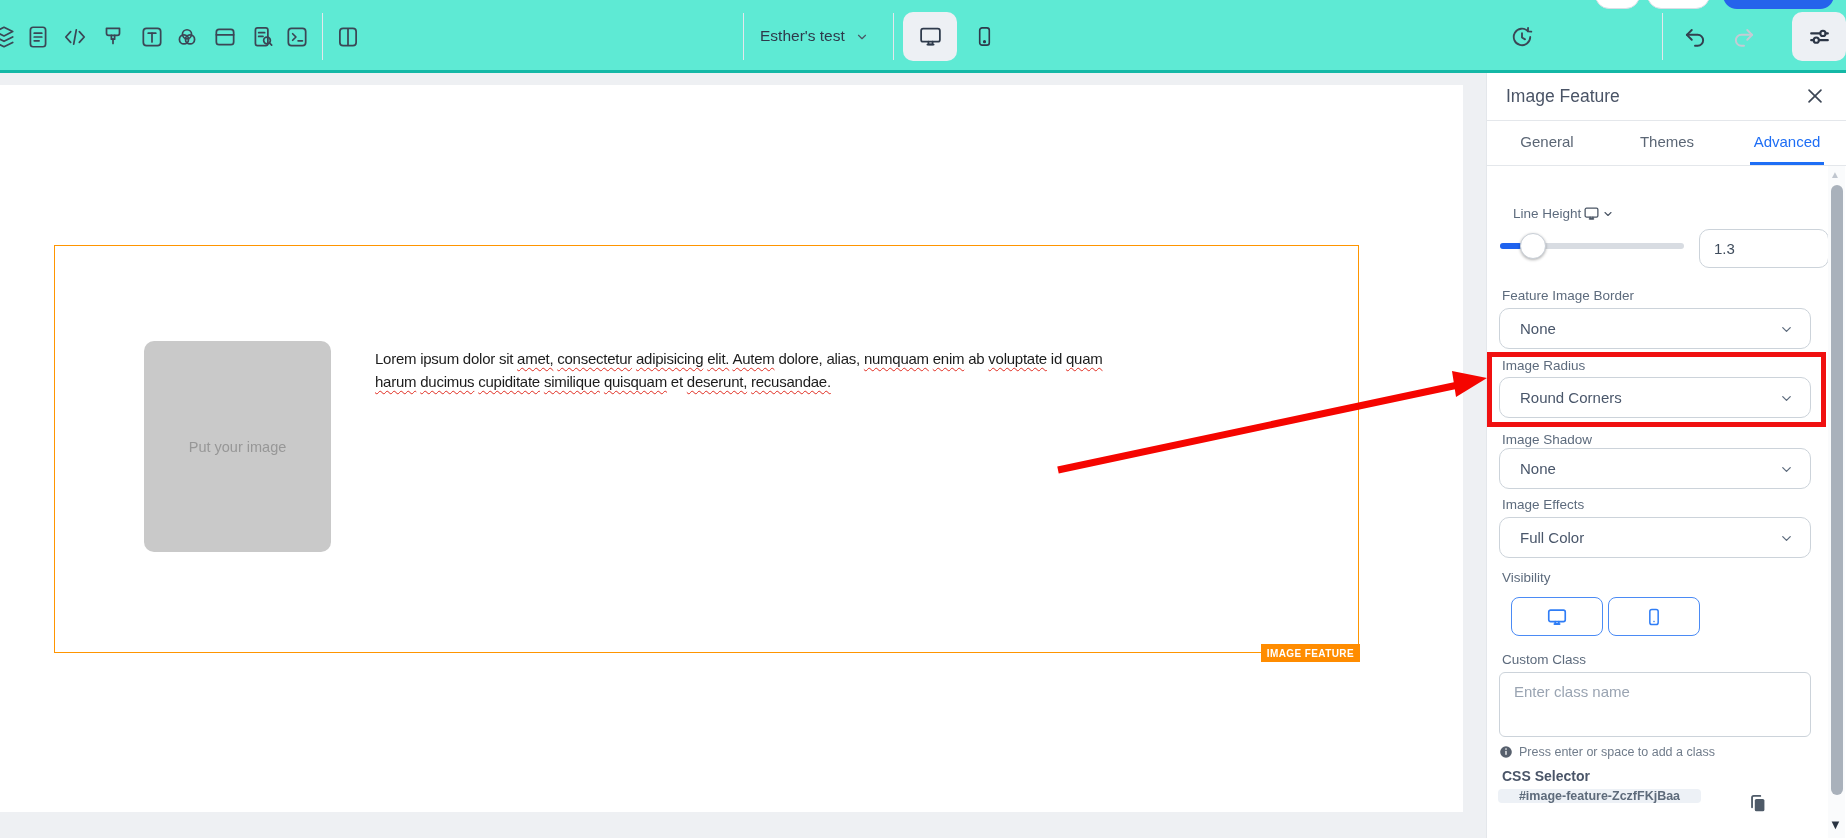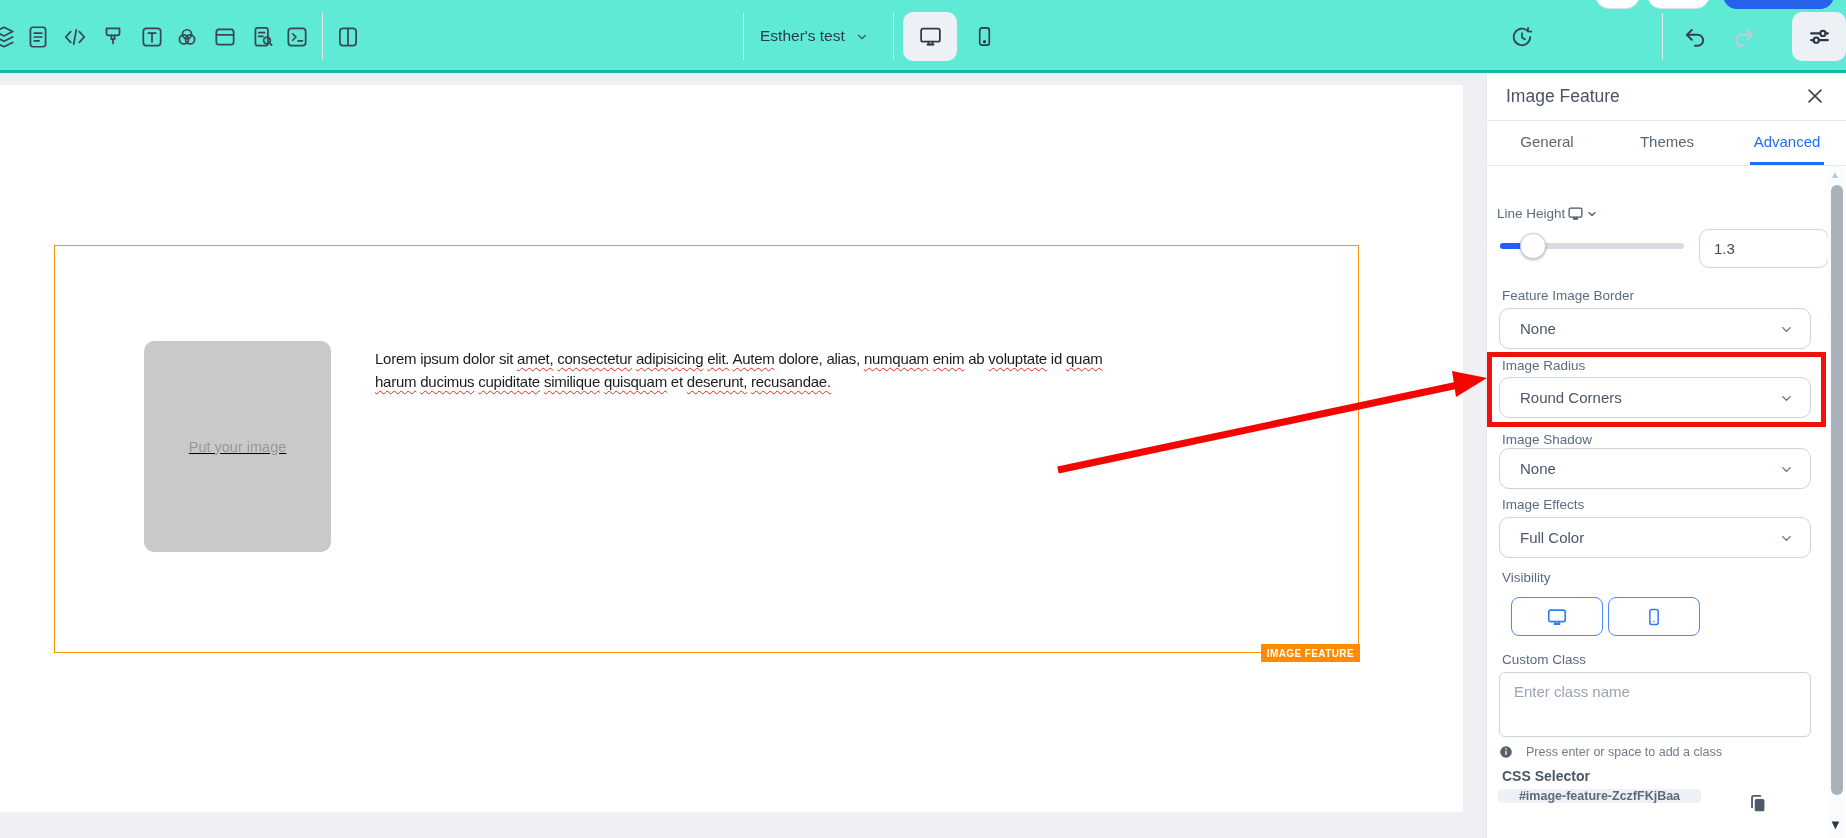--- a/index.html
+++ b/index.html
@@ -16,21 +16,21 @@
   .doc-chevron { position:absolute; left:855px; top:30px; color:#4a5564; }
   .device-btn { position:absolute; top:12px; width:54px; height:49px; border-radius:10px; display:flex; align-items:center; justify-content:center; color:#2e3a4b; cursor:pointer; }
   .device-btn.active { background:#edf0f4; }
   .icon-btn-bg { position:absolute; top:12px; width:54px; height:49px; border-radius:10px; background:#edf0f4; display:flex; align-items:center; justify-content:center; color:#2c3646; cursor:pointer; }
   .partial-btn { position:absolute; top:-27px; height:36px; border-radius:14px; background:#fff; border:1px solid #d9dee5; z-index:20; }
   .partial-btn.blue { background:#2563eb; border:none; }
 
   
   .canvas { position:absolute; left:0; top:85px; width:1463px; height:727px; background:#fff; }
   .block { position:absolute; left:54px; top:160px; width:1305px; height:408px; border:1px solid #ff9500; }
-  .img-ph { position:absolute; left:89px; top:95px; width:187px; height:211px; background:#c9c9c9; border-radius:10px; display:flex; align-items:center; justify-content:center; cursor:pointer;text-decoration:underline; }
+  .img-ph { position:absolute; left:89px; top:95px; width:187px; height:211px; background:#c9c9c9; border-radius:10px; display:flex; align-items:center; justify-content:center; cursor:pointer; }
   .img-ph span { color:#979797; font-size:14.5px; }
   .txt-col { position:absolute; left:320px; top:92px; width:740px; }
   .headline { font-size:24.5px; font-weight:700; color:#0f0f0f; letter-spacing:.2px; cursor:text; }
   .para { margin-top:9px; font-size:15px; letter-spacing:-.25px; color:#1c1c1c; line-height:23px; cursor:text; white-space:nowrap; }
   .sq { text-decoration:underline; text-decoration-style:wavy; text-decoration-color:#e02b20; text-decoration-thickness:1px; text-underline-offset:3px; }
   .block-tag { position:absolute; right:-2px; bottom:-10px; background:#ff8c00; color:#fff; font-size:10px; font-weight:700; letter-spacing:.4px; padding:4px 6px 3px; white-space:nowrap; }
 
   
   .panel { position:absolute; left:1486px; top:73px; width:360px; height:765px; background:#fff; border-left:1px solid #e4e7eb; z-index:6; }
   .panel-title { position:absolute; left:19px; top:13px; font-size:17.5px; color:#4a5466; }
@@ -39,30 +39,30 @@
   .tab { flex:1; display:flex; align-items:center; justify-content:center; font-size:15px; color:#5b6675; cursor:pointer; }
   .tab.active { color:#1e6ef5; }
   .tab.active .tab-inner { border-bottom:3px solid #1e6ef5; padding:0 4px; height:100%; display:flex; align-items:center; }
   .tab .tab-inner { height:100%; display:flex; align-items:center; border-bottom:3px solid transparent; padding:0 4px; }
 
   .p-label { position:absolute; left:15px; font-size:13.5px; color:#5d6b7d; white-space:nowrap; }
   .dd { position:absolute; left:12px; width:312px; height:41px; border:1px solid #ccd3da; border-radius:10px; background:#fff; cursor:pointer; }
   .dd-val { position:absolute; left:20px; top:11px; font-size:15px; color:#49566a; }
   .dd-chev { position:absolute; right:16px; top:13px; color:#5d6b7d; }
 
-  .lh-row { position:absolute; left:10px; top:132px; display:flex; align-items:center; gap:2px; color:#5d6b7d; }
+  .lh-row { position:absolute; left:26px; top:132px; display:flex; align-items:center; gap:2px; color:#5d6b7d; }
   .slider-track { position:absolute; left:13px; top:170px; width:184px; height:6px; background:#d8dce2; border-radius:3px; cursor:pointer; }
   .slider-fill { position:absolute; left:0; top:0; width:22px; height:6px; background:#1f63ef; border-radius:3px; }
   .slider-thumb { position:absolute; left:20px; top:-10px; width:26px; height:26px; border-radius:50%; background:#fff; border:1px solid #c9cfd7; box-shadow:0 1px 3px rgba(0,0,0,.3); cursor:grab; }
   .lh-input { position:absolute; left:212px; top:156px; width:130px; height:39px; border:1px solid #ccd3da; border-radius:10px; font-size:15px; color:#3f4c5c; padding-left:14px; font-family:inherit; }
 
   .vis-btn { position:absolute; top:524px; width:92px; height:39px; border:1px solid #4b8bf5; border-radius:8px; background:#fff; display:flex; align-items:center; justify-content:center; color:#2f7df6; cursor:pointer; }
   .cc-input { position:absolute; left:12px; top:599px; width:312px; height:65px; border:1px solid #ccd3da; border-radius:6px; font-size:15px; color:#3f4c5c; padding:0 14px 26px 14px; font-family:inherit; }
   .cc-input::placeholder { color:#9aa4b2; }
-  .hint-row { position:absolute; left:12px; top:672px; display:flex; align-items:center; gap:13px; }
+  .hint-row { position:absolute; left:12px; top:672px; display:flex; align-items:center; gap:6px; }
   .hint-row span { font-size:12.5px; color:#707c8b; }
   .css-label { position:absolute; left:15px; top:695px; font-size:14px; font-weight:700; color:#4a5568; }
   .css-pill { position:absolute; left:11px; top:716px; width:203px; height:14px; background:#edf1f6; border-radius:4px; display:flex; align-items:center; justify-content:center; }
   .css-pill span { font-size:12.5px; font-weight:700; color:#5e6b7b; }
   .copy-btn { position:absolute; left:260px; top:720px; width:22px; height:22px; color:#4e5a68; cursor:pointer; }
 
   .scroll-track { position:absolute; left:341px; top:93px; width:17px; height:672px; background:#fafbfc; }
   .scroll-up { position:absolute; left:343px; top:96px; font-size:10px; color:#c0c6cf; cursor:pointer; }
   .scroll-thumb { position:absolute; left:344px; top:112px; width:12px; height:610px; background:#a9b1bb; border-radius:6px; cursor:grab; }
   .scroll-down { position:absolute; left:342px; top:744px; font-size:13px; color:#2a3442; cursor:pointer; }

